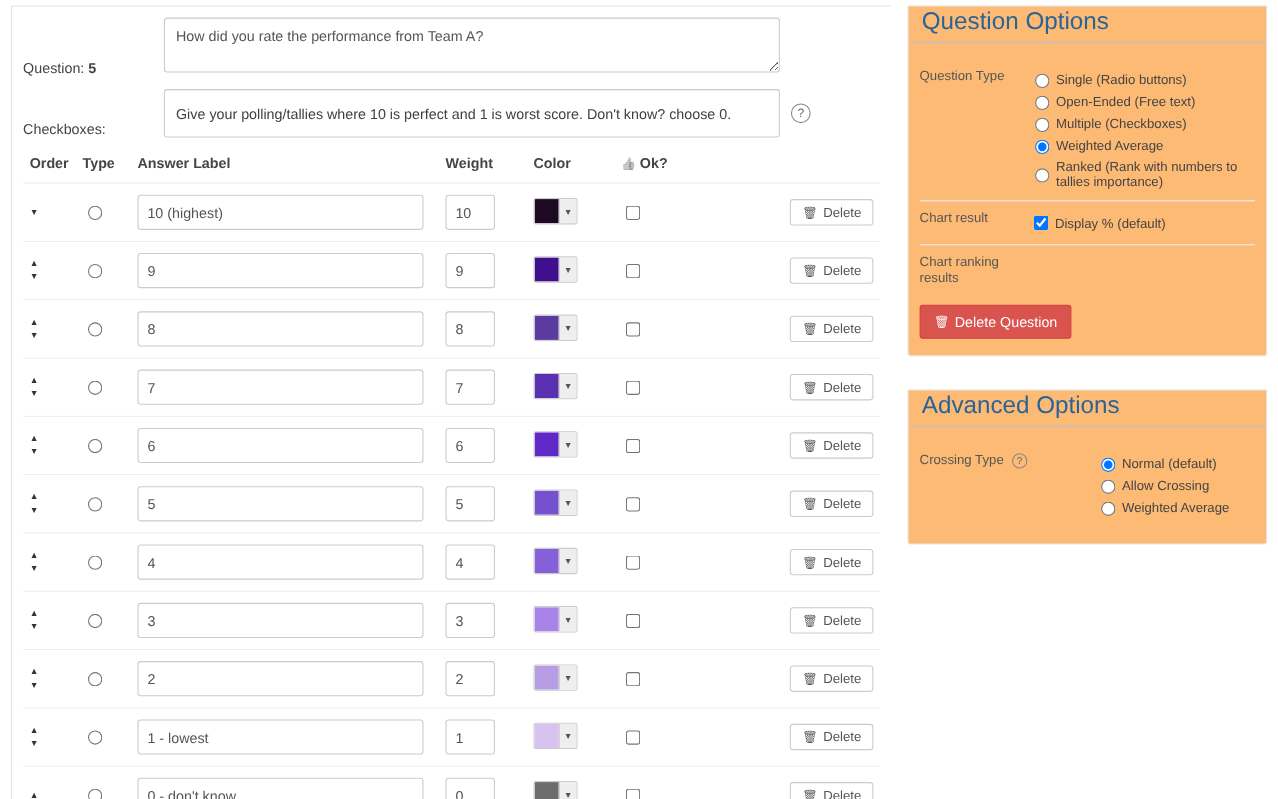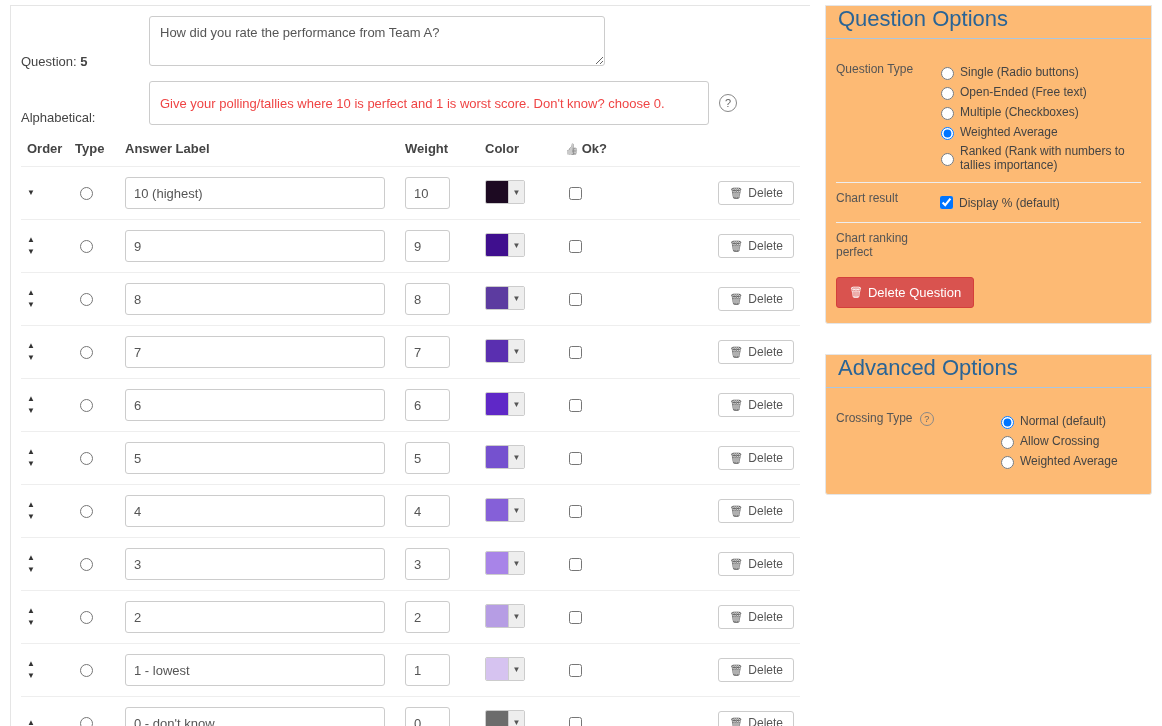--- a/index.html
+++ b/index.html
@@ -53,29 +53,29 @@
     flex: 0 0 100px;
     color: #555;
   }
   .opt-vals { flex: 1; }
   .opt-vals label { display: flex; align-items: center; padding: 2px 0; color: #444; }
   .opt-vals input { margin-right: 6px; }
   .q-row { display: flex; align-items: flex-end; margin-bottom: 12px; }
   .q-label { flex: 0 0 128px; color: #444; font-size: 13px; padding-top: 6px;}
   .q-field { flex: 1; }
   textarea.qtext {
-    width: 456px; height: 50px; resize: vertical;
+    width: 560px; height: 50px; resize: vertical;
     border: 1px solid #ccc; border-radius: 3px;
     padding: 8px 10px; font-family: inherit; font-size: 13px;
     color: #555;
   }
   input.instruction {
     width: 560px; height: 30px;
     border: 1px solid #ccc; border-radius: 3px;
-    padding: 21px 10px; font-size: 13px; color: #ef4444;
+    padding: 21px 10px; font-size: 13px; color: #404040;
   }
   .help-circle {
     width: 18px; height: 18px; border: 1px solid #888; border-radius: 50%;
     display: inline-flex; align-items: center; justify-content: center;
     font-size: 11px; color: #666; margin-left: 10px;
   }
   table.ans {
     width: 100%; border-collapse: collapse; margin-top: 5px;
   }
   table.ans th {
@@ -122,21 +122,21 @@
   <div class="main">
     <div class="q-row">
       <div class="q-label">
         <span>Question:</span> <b>5</b>
       </div>
       <div class="q-field">
         <textarea class="qtext" style="">How did you rate the performance from Team A?</textarea>
       </div>
     </div>
     <div class="q-row">
-      <div class="q-label">Alphabetical:</div>
+      <div class="q-label">Checkboxes:</div>
       <div class="q-field" style="display:flex;align-items:center;">
         <input class="instruction" value="Give your polling/tallies where 10 is perfect and 1 is worst score. Don't know? choose 0." style="">
         <span class="help-circle">?</span>
       </div>
     </div>
 
     <table class="ans">
       <thead>
         <tr>
           <th style="width:48px">Order</th>
@@ -450,21 +450,21 @@
         <div class="opt-row">
           <div class="opt-label">Chart result</div>
           <div class="opt-vals" id="cres-opts">
               <label>
                 <input type="checkbox" checked="" style="">
                 <span>Display % (default)</span>
               </label>
             </div>
         </div>
         <div class="opt-row">
-          <div class="opt-label">Chart ranking perfect</div>
+          <div class="opt-label">Chart ranking results</div>
         </div>
         <div style="margin-top:10px">
           <button class="btn btn-danger">
             <span class="trash">🗑</span>
             <span>Delete Question</span>
           </button>
         </div>
       </div>
     </div>
 

